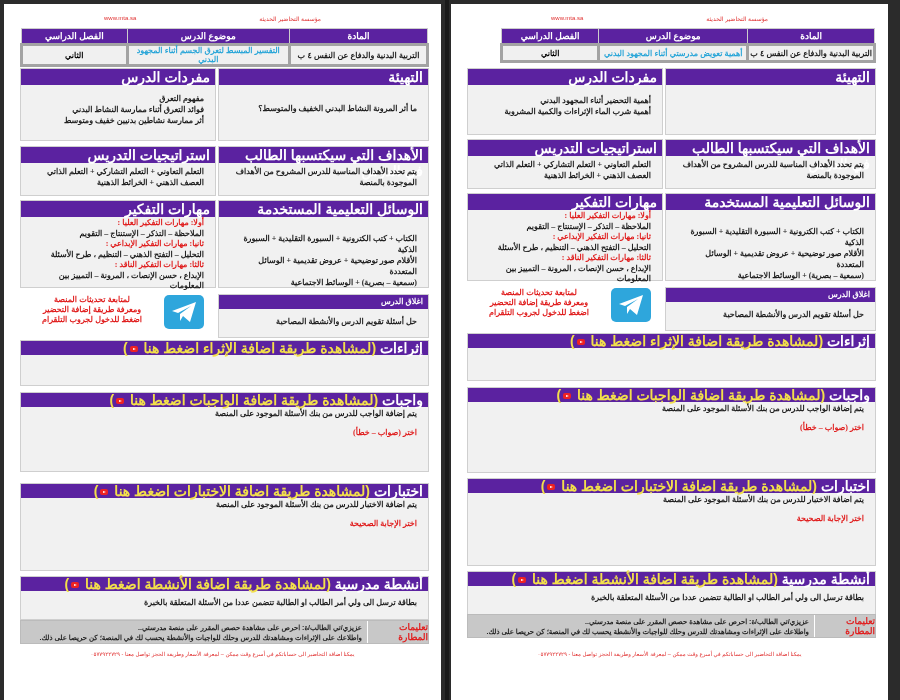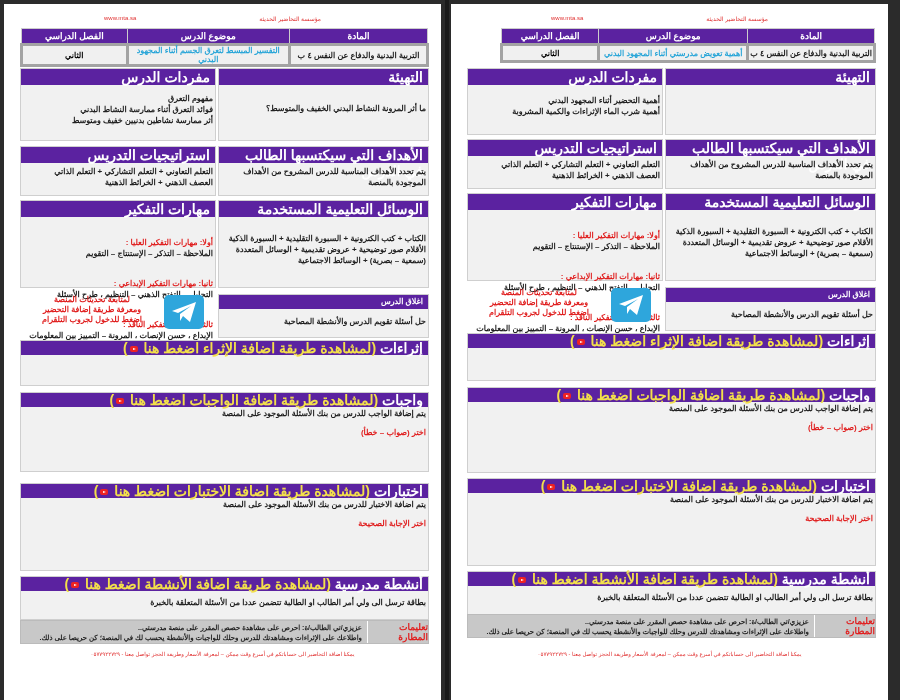--- a/index.html
+++ b/index.html
@@ -11,23 +11,23 @@
   .topline{position:absolute;top:11px;height:10px;font-size:6px;color:#e03030;font-family:"Liberation Sans",sans-serif;}
   .site{left:100px;}
   .org{right:120px;}
   .info{position:absolute;top:24px;left:16px;right:12px;border-collapse:collapse;font-family:"Liberation Sans",sans-serif;}
   .info th{background:#5b22a0;color:#fff;font-weight:bold;font-size:9px;height:14px;padding:0 3px;text-align:center;border:1px solid #ccc;}
   .info td{background:#f0f0f0;font-size:8px;font-weight:bold;height:14px;padding:0 1px;text-align:center;border:3px solid #a3a3a3;}
   .info td.subj{color:#222;}
   .info td.topic{color:#2aa6d8;margin-top:24px;}
   .box{position:absolute;border:1px solid #cfcfcf;background:#f1f1f1;box-sizing:border-box;font-family:"Liberation Sans",sans-serif;}
   .box .hd{background:#5b22a0;color:#fff;font-size:14px;font-weight:bold;height:16px;line-height:16px;padding:0 5px;text-align:right;}
-  .box .bd{font-size:8px;font-weight:bold;color:#222;padding:3px 2px;text-align:right;line-height:11px;}
+  .box .bd{font-size:8px;font-weight:bold;color:#222;padding:3px 11px;text-align:right;line-height:11px;font-family:Liberation Serif, serif;}
   .center{text-align:right;}
-  .red{color:#e02020;margin-top:20px;}
+  .red{color:#e02020;}
   .hd .yel{color:#f3e04a;}
   .yt{display:inline-block;width:8px;height:6px;background:#e22;border-radius:2px;vertical-align:middle;margin:0 2px;position:relative;}
   .yt:after{content:"";position:absolute;left:3px;top:1.5px;border-left:3px solid #fff;border-top:1.5px solid transparent;border-bottom:1.5px solid transparent;}
   .tg{position:absolute;width:40px;height:34px;background:#2ea6dc;border-radius:5px;}
   .tg svg{position:absolute;left:7px;top:6px;}
   .tgtext{position:absolute;font-size:8px;font-weight:bold;color:#e02020;text-align:center;line-height:10px;font-family:"Liberation Sans",sans-serif;}
   .notes{position:absolute;background:#c8c8c8;border:1px solid #bbb;box-sizing:border-box;display:flex;font-family:"Liberation Sans",sans-serif;}
   .notes .lbl{width:60px;color:#e02020;font-size:9px;font-weight:bold;display:flex;align-items:center;justify-content:center;border-left:1px solid #fff;}
   .notes .txt{flex:1;font-size:7px;font-weight:bold;color:#222;padding:2px 5px;line-height:10px;text-align:right;}
   .footer{position:absolute;top:647px;left:0;right:0;text-align:center;font-size:5.5px;color:#e03030;font-family:"Liberation Sans",sans-serif;}

